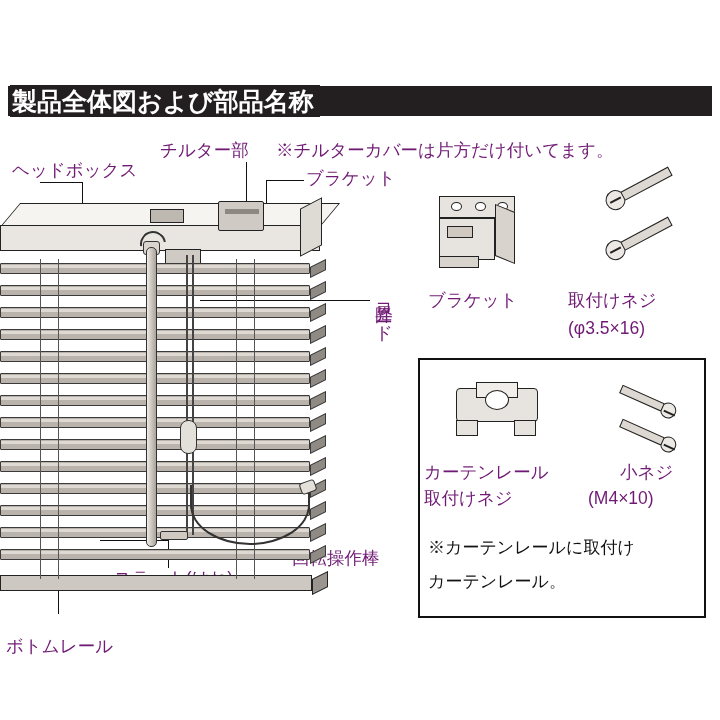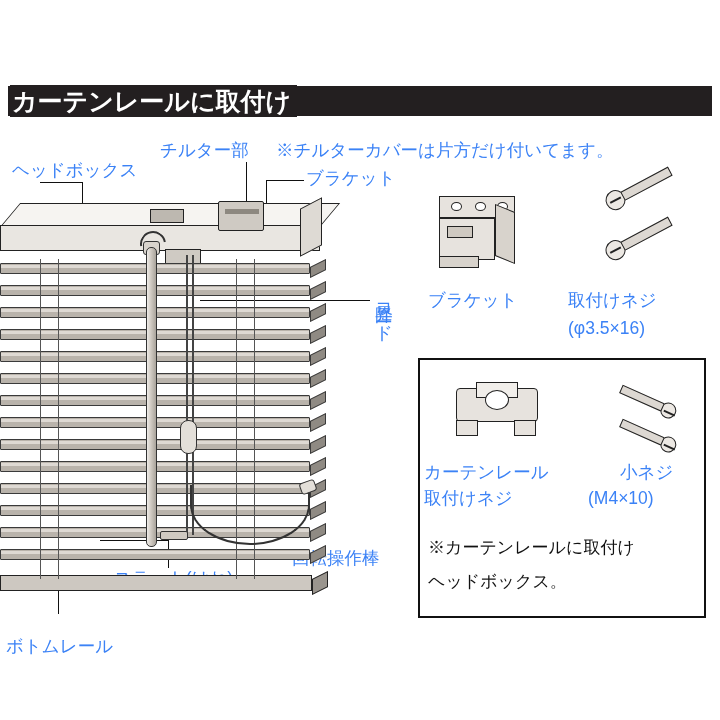--- a/index.html
+++ b/index.html
@@ -39,21 +39,21 @@
     background: #231f20;
     padding: 0 6px 0 2px;
     white-space: nowrap;
   }
 
   
   .lbl {
     position: absolute;
     font-size: 17.5px;
     line-height: 21px;
-    color: #3b82f6;
+    color: #701a75;
     white-space: nowrap;
   }
   .lbl.vert {
     writing-mode: vertical-rl;
     text-orientation: upright;
     white-space: nowrap;
     line-height: 20px;
   }
 
   
@@ -369,21 +369,21 @@
     line-height: 24px;
     color: #111;
   }
 </style>
 </head>
 <body>
 
 <div id="page">
 
   <div id="title-bar"></div>
-  <div id="title-text">カーテンレールに取付け</div>
+  <div id="title-text">製品全体図および部品名称</div>
 
   <div class="lbl" style="left:160px; top:140px;">チルター部</div>
   <div class="lbl" style="left:276px; top:140px;">※チルターカバーは片方だけ付いてます。</div>
 
   <div class="lbl" style="left:12px; top:160px;">ヘッドボックス</div>
   <div class="lbl" style="left:306px; top:168px;">ブラケット</div>
 
   <div class="lbl vert" style="left:374px; top:292px;">昇降コード</div>
 
   <div class="lbl" style="left:114px; top:568px;">スラット(はね)</div>
@@ -537,15 +537,15 @@
     <div class="screw-head" style="left:44px; top:0; width:16px; height:16px;"></div>
     <div class="screw-shaft" style="left:0px; top:3px; width:46px; height:9px;"></div>
   </div>
 
   <div class="lbl" style="left:424px; top:462px;">カーテンレール</div>
   <div class="lbl" style="left:424px; top:488px;">取付けネジ</div>
   <div class="lbl" style="left:588px; top:462px;margin-left:32px;">小ネジ</div>
   <div class="lbl" style="left:588px; top:488px;">(M4×10)</div>
 
   <div class="note" style="left:428px; top:536px;">※カーテンレールに取付け</div>
-  <div class="note" style="left:428px; top:570px;">ヘッドボックス。</div>
+  <div class="note" style="left:428px; top:570px;">カーテンレール。</div>
 
 </div>
 
 </body></html>

